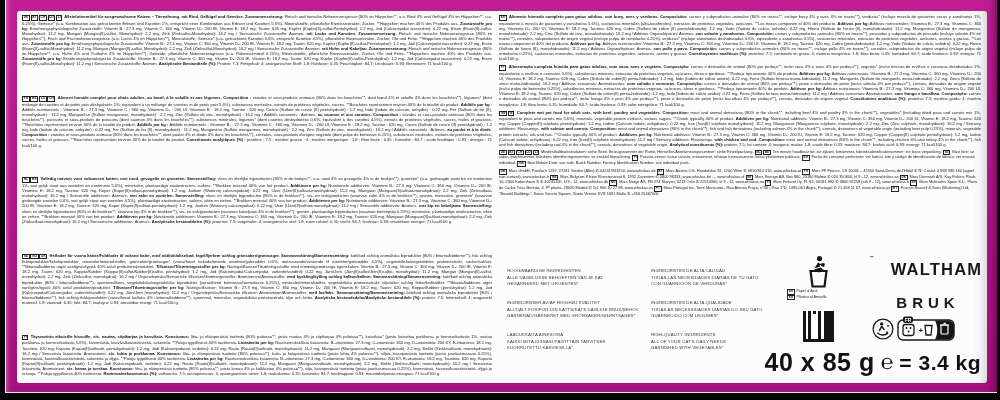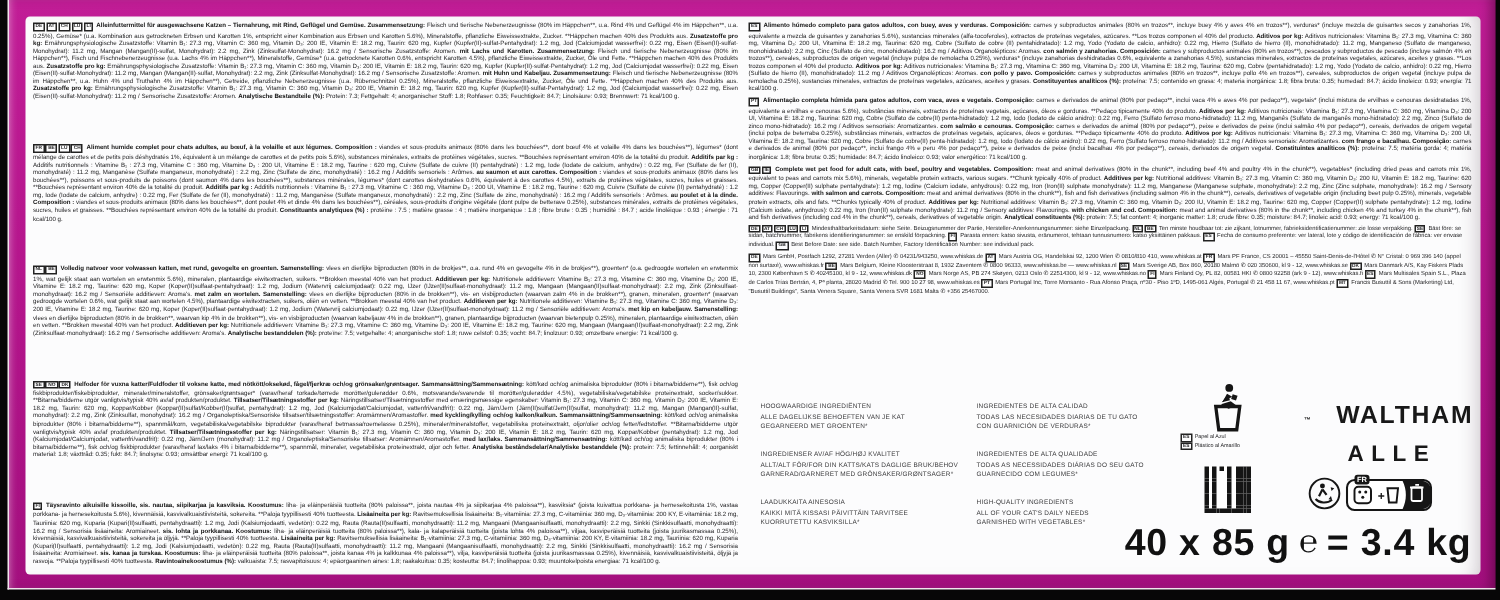--- a/index.html
+++ b/index.html
@@ -25,38 +25,38 @@
   
   .claims-col{position:absolute;top:257px;width:150px;}
   .claims-col-2{left:634px;}
   .claims-col-1{left:490px;}
   .claim-group{white-space:pre-line;font-size:4.3px;line-height:6.5px;letter-spacing:.15px;
                color:#3b3b3d;margin-bottom:12.5px;}
   
   .tidy-wrap{position:absolute;left:770px;top:244px;width:62px;text-align:center;}
   .tidy-labels{margin-top:1px;text-align:left;font-size:3.6px;line-height:4.6px;color:#232325;}
   
-  .waltham{position:absolute;left:838px;top:249px;width:146px;display:flex;align-items:flex-end;justify-content:center;gap:17px;}
+  .waltham{position:absolute;left:838px;top:249px;width:146px;display:flex;align-items:flex-start;justify-content:center;gap:17px;}
   .waltham-text{font-weight:bold;font-size:16.5px;letter-spacing:1.2px;color:#181818;}
   .tm{font-size:4.5px;vertical-align:top;position:relative;top:-5px;color:#181818;font-weight:bold;}
   .mars{position:absolute;left:838px;top:283px;width:146px;text-align:center;
         font-weight:bold;font-size:15px;letter-spacing:5px;color:#181818;}
   
   .dm{position:absolute;left:786px;top:300px;width:31px;height:31px;display:grid;
       grid-template-columns:repeat(12,1fr);grid-template-rows:repeat(12,1fr);background:#fff;}
   .dm i{display:block;}
   .dm i.k{background:#151515;}
   
   .sort-row{position:absolute;left:855px;top:305px;display:flex;align-items:center;gap:3px;}
   
   .weight{position:absolute;right:6px;top:337px;display:flex;align-items:center;gap:6px;
           color:#111;font-weight:bold;}
   .weight .qty{font-size:25px;letter-spacing:.5px;}
   .weight .esign{font-size:21px;font-weight:normal;position:relative;top:-1px;}
-  .weight .eq{font-size:25px;letter-spacing:.5px;}
+  .weight .eq{font-size:21px;letter-spacing:.5px;}
   svg{display:block;}
 </style>
 </head>
 <body>
 
 <div class="stage">
   <div class="frame">
     <div class="panel">
 
       <div class="col col-left">
@@ -116,21 +116,21 @@
       <div class="waltham">
         <svg width="27" height="27" viewBox="0 0 32 32">
           <circle cx="16" cy="16" r="15.2" fill="#161616"></circle>
           <path d="M7 21 C10 11 20 7 26 11 C20 10 15 13 14 18 C18 14 23 15 25 18 C19 16 14 19 7 21 Z" fill="#fff"></path>
           <path d="M9 24 C14 21 20 21 24 23 C19 25 13 26 9 24 Z" fill="#fff"></path>
         </svg>
         <span class="tm">™</span>
         <span class="waltham-text">WALTHAM</span>
         <span class="tm">™</span>
       </div>
-      <div class="mars">ALLE</div>
+      <div class="mars">BRUK</div>
 
       <div class="dm" id="dm">
           <i class="k"></i>
           <i></i>
           <i class="k"></i>
           <i></i>
           <i class="k"></i>
           <i></i>
           <i class="k"></i>
           <i></i>

